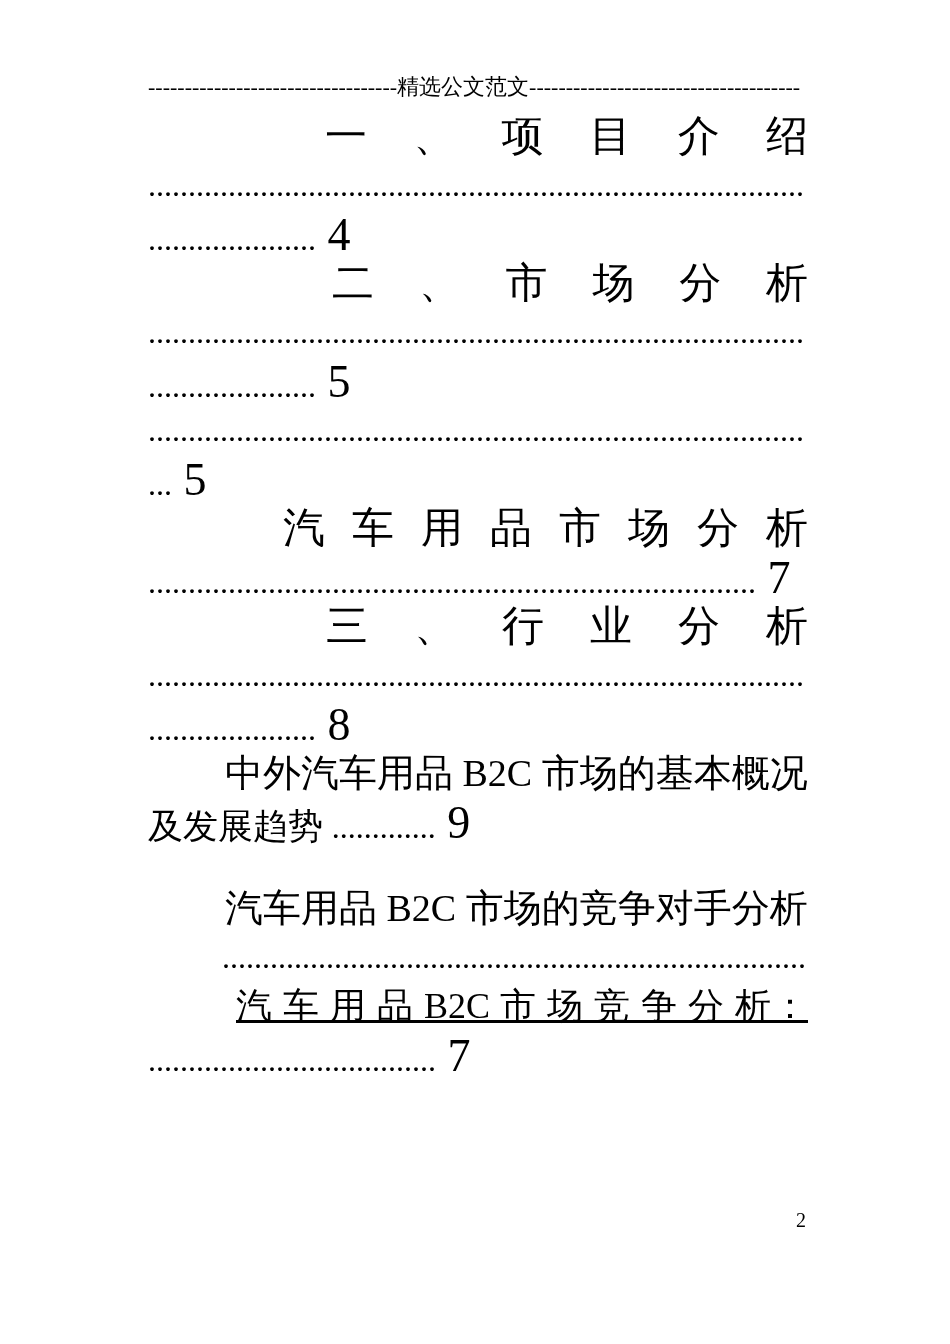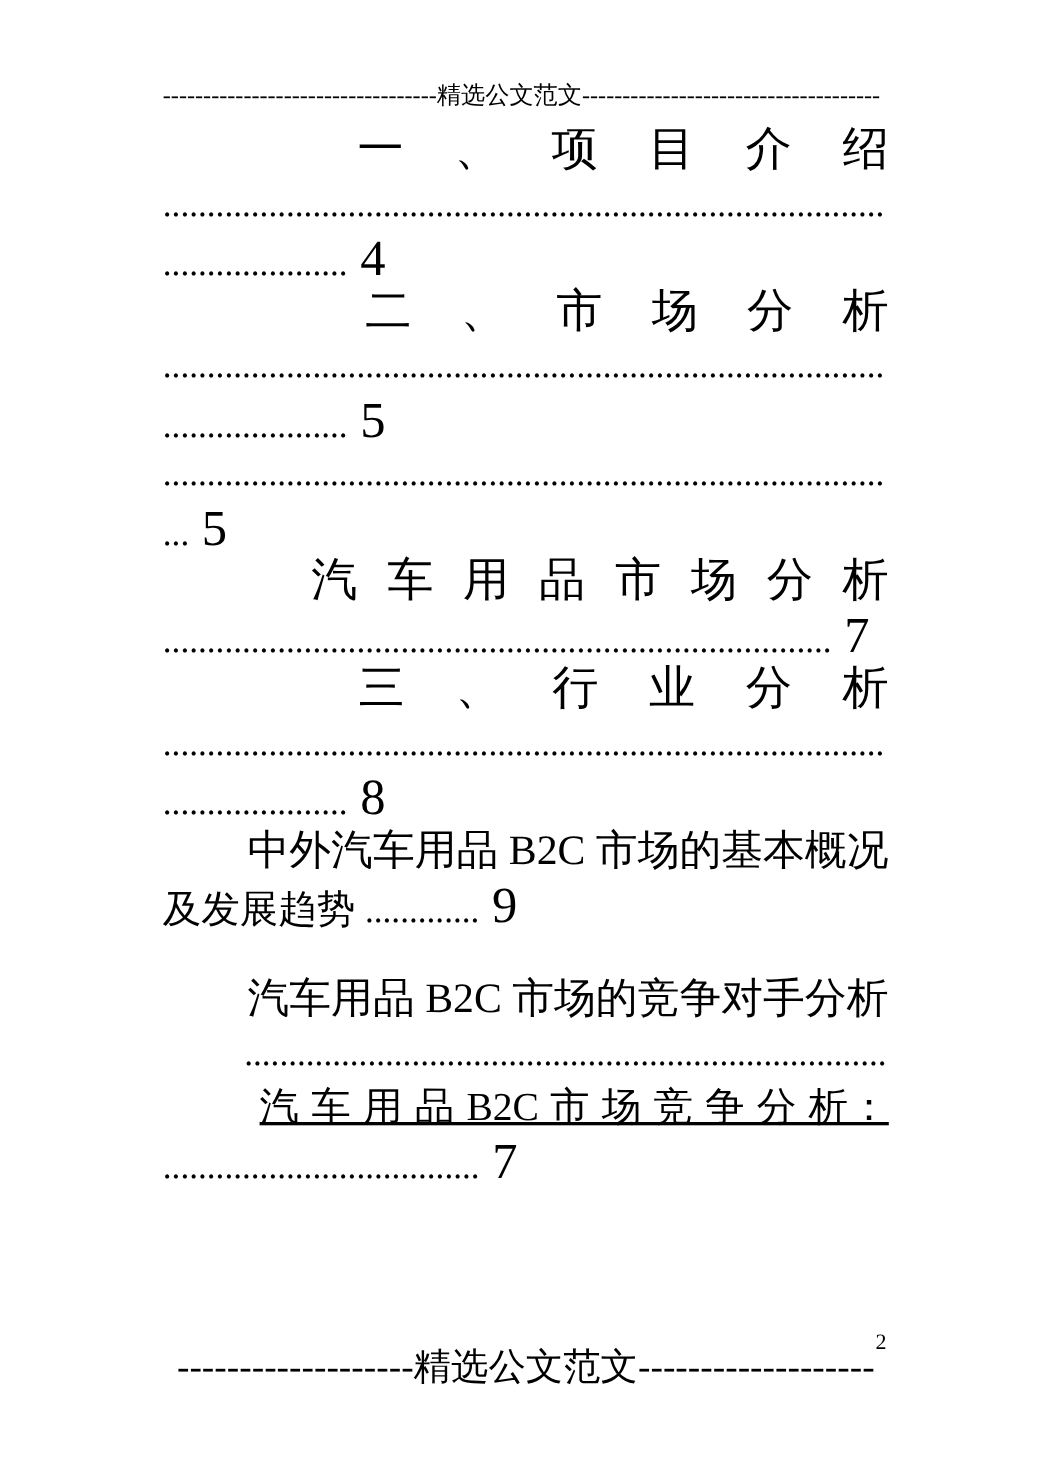--- a/index.html
+++ b/index.html
@@ -108,15 +108,14 @@
       <div class="line plain" style="padding-left: 77px;">中外汽车用品 B2C 市场的基本概况</div>
       <div class="line mixed"><span class="pre">及发展趋势 </span><span class="dots">.............</span><span class="num"> 9</span></div>
       <div class="line plain" style="padding-left: 77px; margin-top: 37px;">汽车用品 B2C 市场的竞争对手分析</div>
       <div class="line dots" style="padding-left: 74px;"><span class="dots">.........................................................................</span></div>
       <div class="line spread small" style="padding-left: 88px;">汽 车 用 品 B2C 市 场 竞 争 分 析：</div>
       <div class="line dotnum"><span class="dots">....................................</span><span class="num"> 7</span></div>
     </main>
 
   <div class="page-number">2</div>
 
-  <div class="footer-line">-------------------精选公文范文-------------------</div>
 
 </div>
 
 </body></html>

